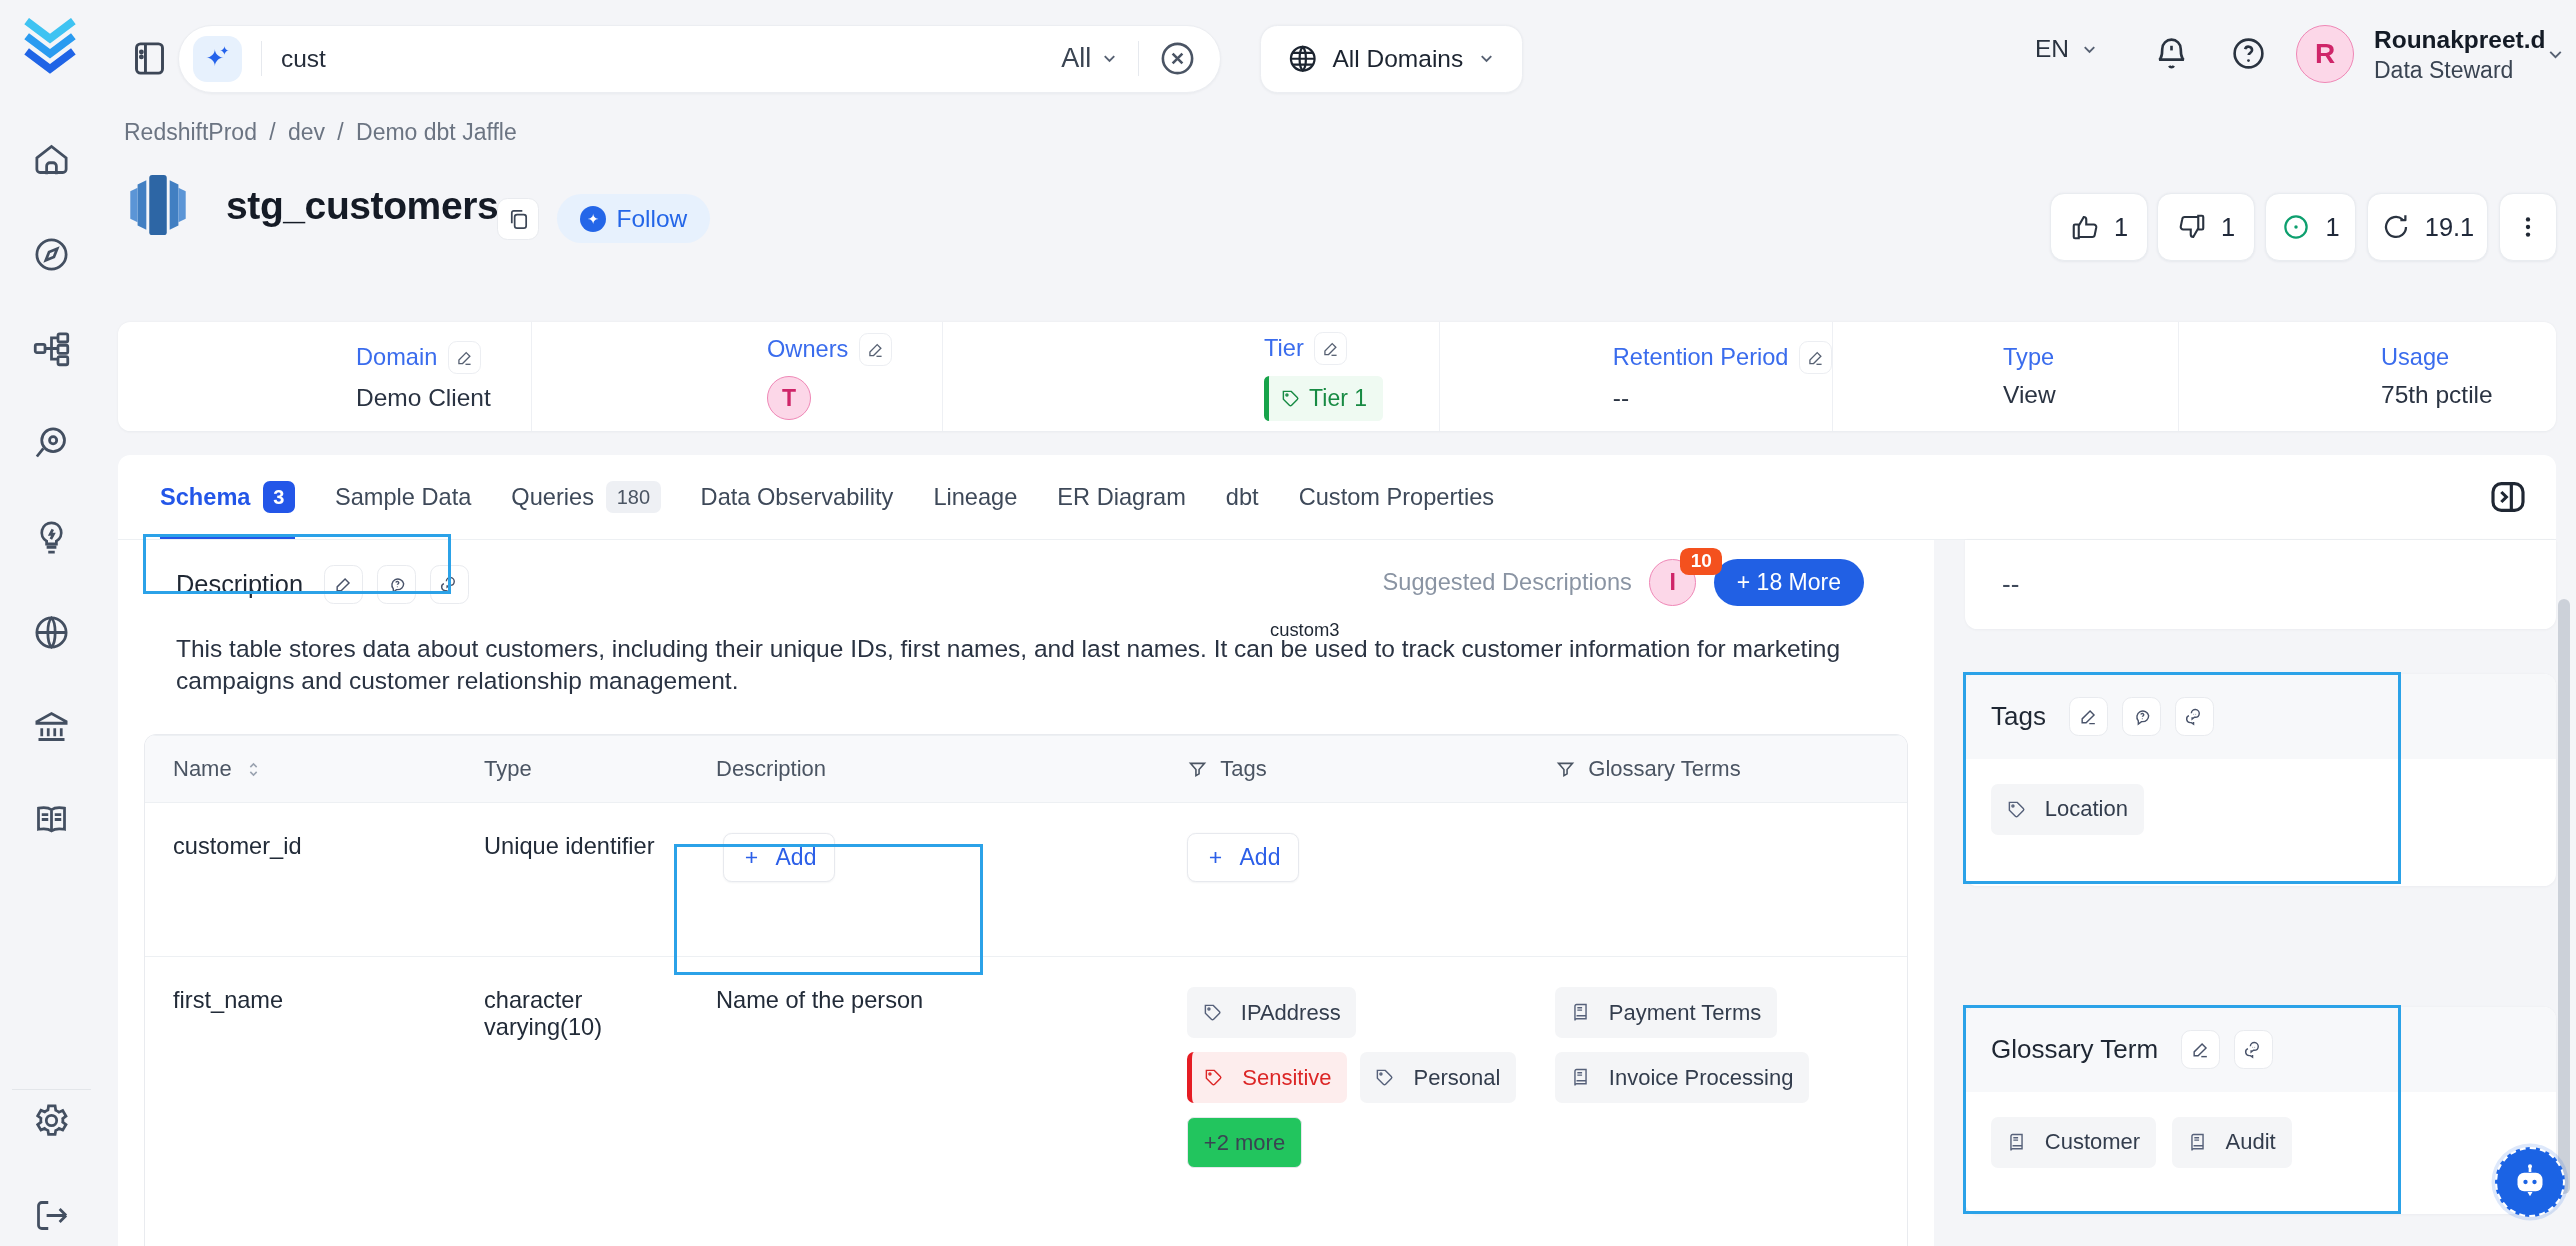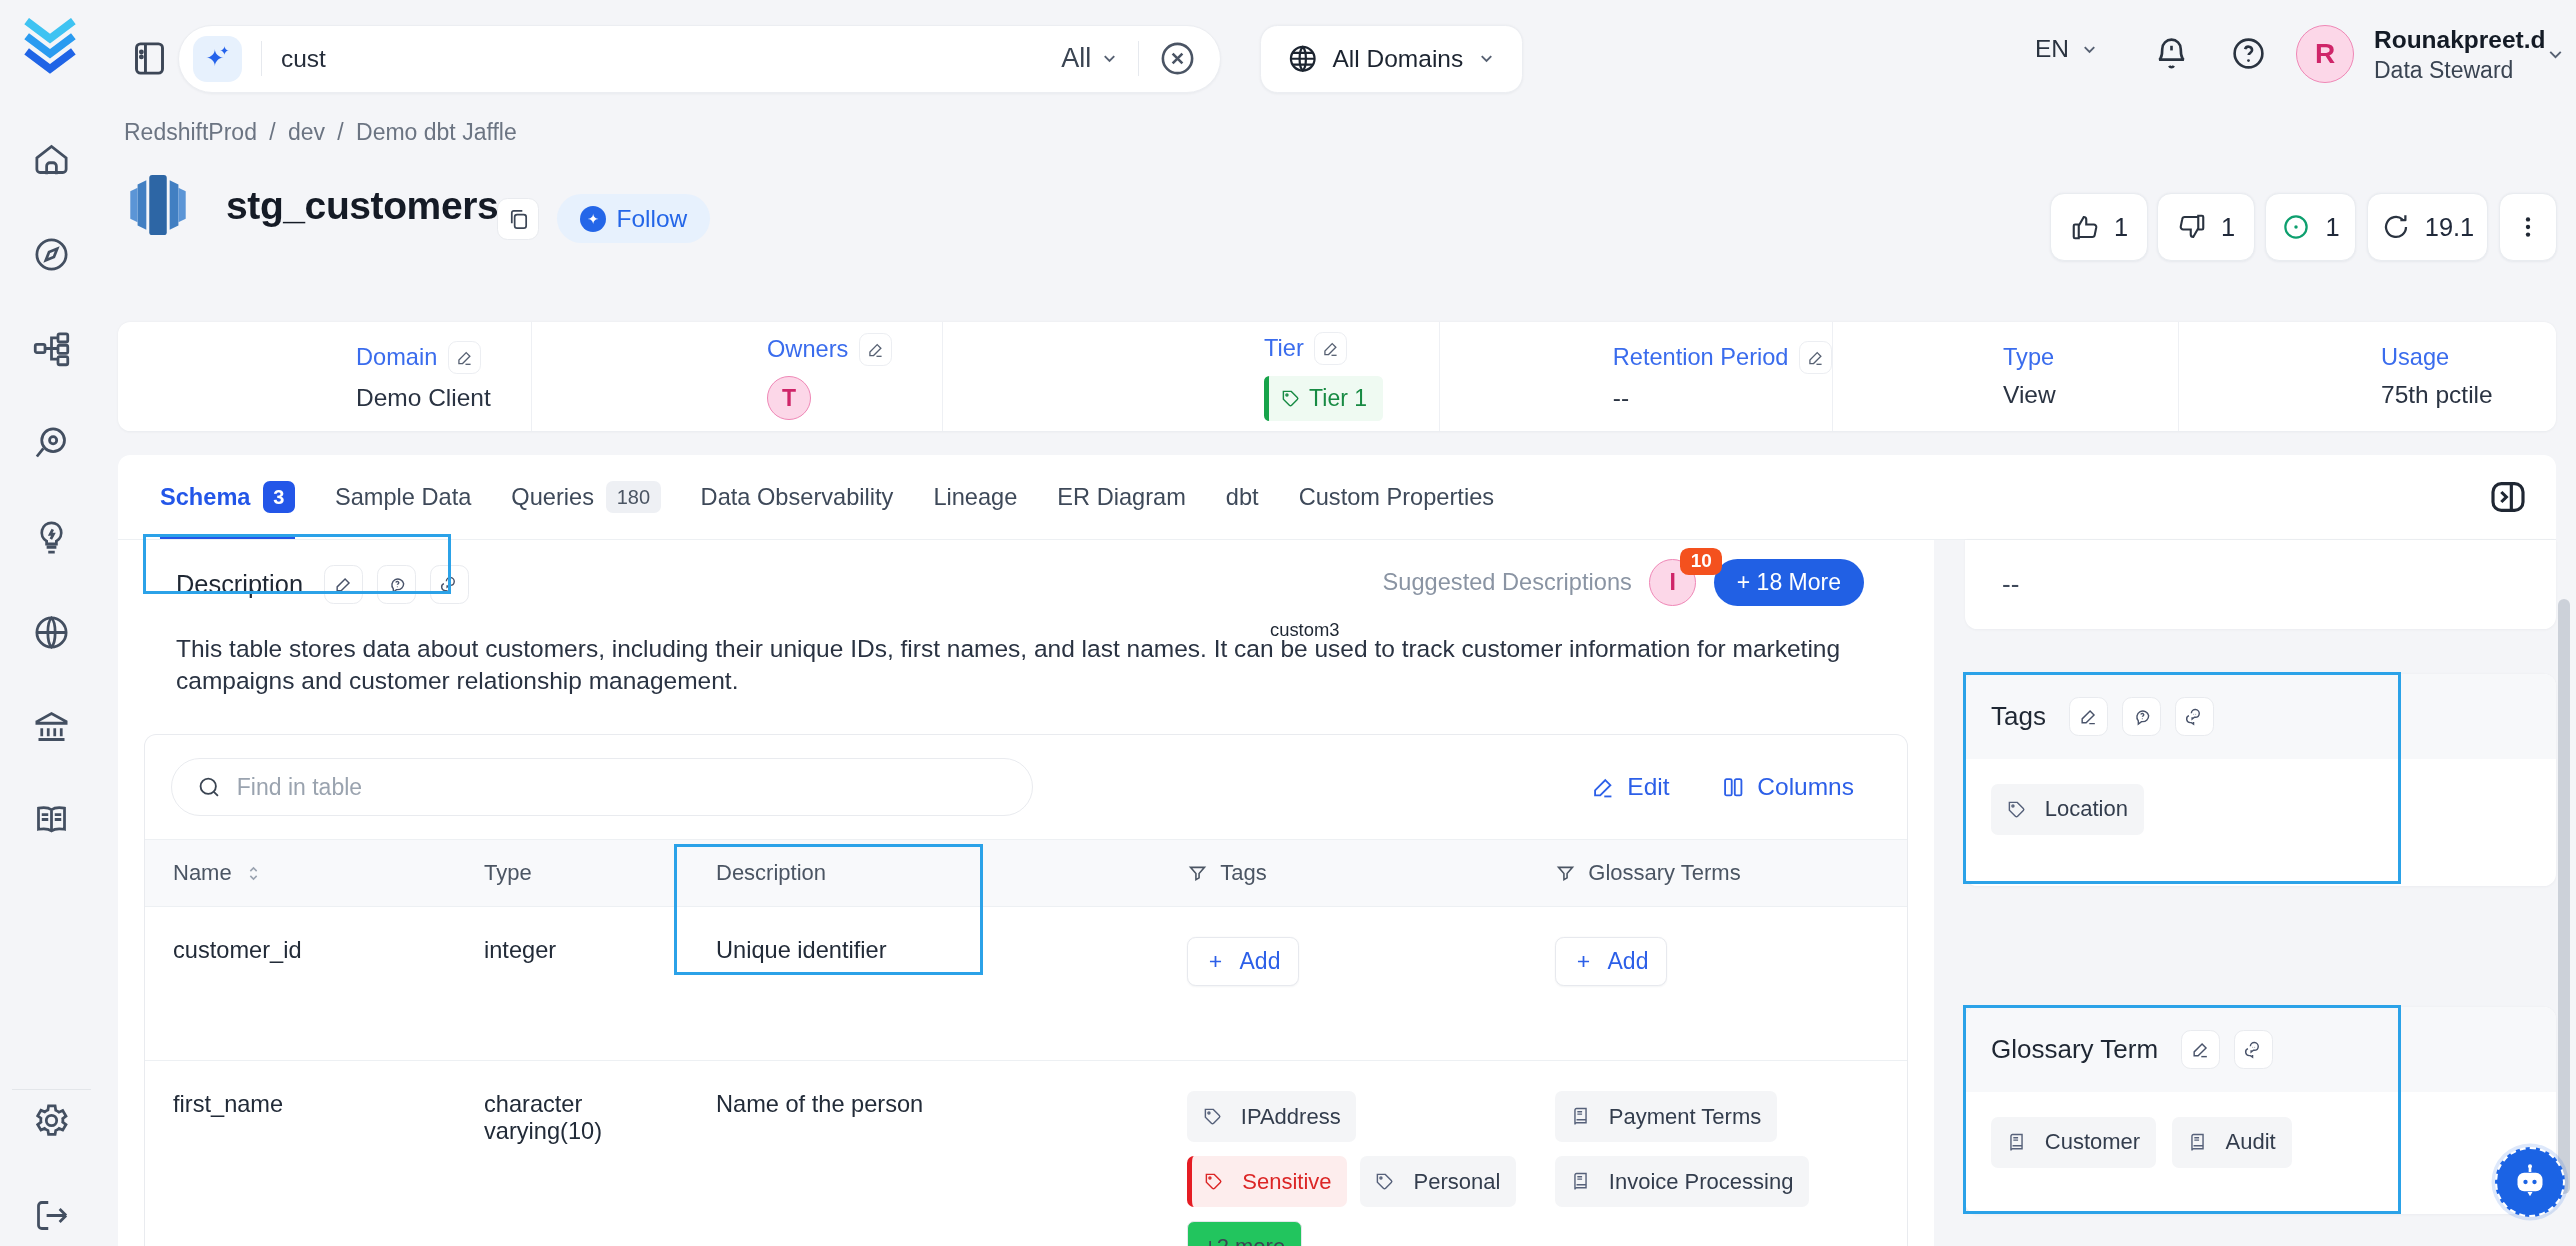--- a/index.html
+++ b/index.html
@@ -515,45 +515,20 @@
         <span>I</span>
       <span class="sugg-count">10</span>
     </span>
     <span class="more-pill">+ 18 More</span>
   </div>
 
   <p class="desc-text">This table stores data about customers, including their unique IDs, first names, and last names. It can be used to track customer information for marketing campaigns and customer relationship management.</p>
   <span class="cursor-label">custom3</span>
 
   <div class="table-card">
-    <div class="table-toolbar">
-      <div class="find-input">
-        <svg width="24.5" height="24.5" viewBox="0 0 24 24" fill="none" stroke="#3a4452" stroke-width="1.8">
-            <circle cx="11" cy="11" r="7.5"></circle>
-            <path d="m16.5 16.5 4 4"></path>
-          </svg>
-        <span class="find-ph">Find in table</span>
-      </div>
-      <div class="tool-links">
-        <div class="tool-link">
-          <svg width="24.5" height="24.5" viewBox="0 0 24 24" fill="none" stroke="currentColor" stroke-width="1.8">
-              <path d="m14 5 5 5L9 20H4v-5z"></path>
-              <path d="M13 21h7"></path>
-            </svg>
-          <span>Edit</span>
-        </div>
-        <div class="tool-link">
-          <svg width="24.5" height="24.5" viewBox="0 0 24 24" fill="none" stroke="currentColor" stroke-width="1.8">
-              <rect x="4" y="4" width="6.5" height="16" rx="1.5"></rect>
-              <rect x="13.5" y="4" width="6.5" height="16" rx="1.5"></rect>
-            </svg>
-          <span>Columns</span>
-        </div>
-      </div>
-    </div>
 
     <div class="grid-row thead">
       <div class="th">
           <span>Name</span>
         <svg width="19" height="19" viewBox="0 0 24 24" fill="none" stroke="#9aa3b0" stroke-width="2">
             <path d="m8 9 4-4 4 4M8 15l4 4 4-4"></path>
           </svg>
         </div>
       <div class="th">
           <span>Type</span>
@@ -570,21 +545,20 @@
       <div class="th pad-lg">
         <svg width="21" height="21" viewBox="0 0 24 24" fill="none" stroke="#4b5563" stroke-width="1.8">
             <path d="M4 5h16l-6.2 7v5l-3.6 2v-7z"></path>
           </svg>
         <span>Glossary Terms</span>
         </div>
     </div>
 
     <div class="grid-row trow row1">
       <div class="td">customer_id</div>
-      <div class="td">integer</div>
       <div class="td">Unique identifier</div>
       <div class="td pad-lg"><span class="add-btn">
         <svg width="19" height="19" viewBox="0 0 24 24" fill="none" stroke="currentColor" stroke-width="2.2">
               <path d="M12 5v14M5 12h14"></path>
             </svg>
         <span>Add</span>
           </span></div>
       <div class="td pad-lg"><span class="add-btn">
         <svg width="19" height="19" viewBox="0 0 24 24" fill="none" stroke="currentColor" stroke-width="2.2">
               <path d="M12 5v14M5 12h14"></path>

